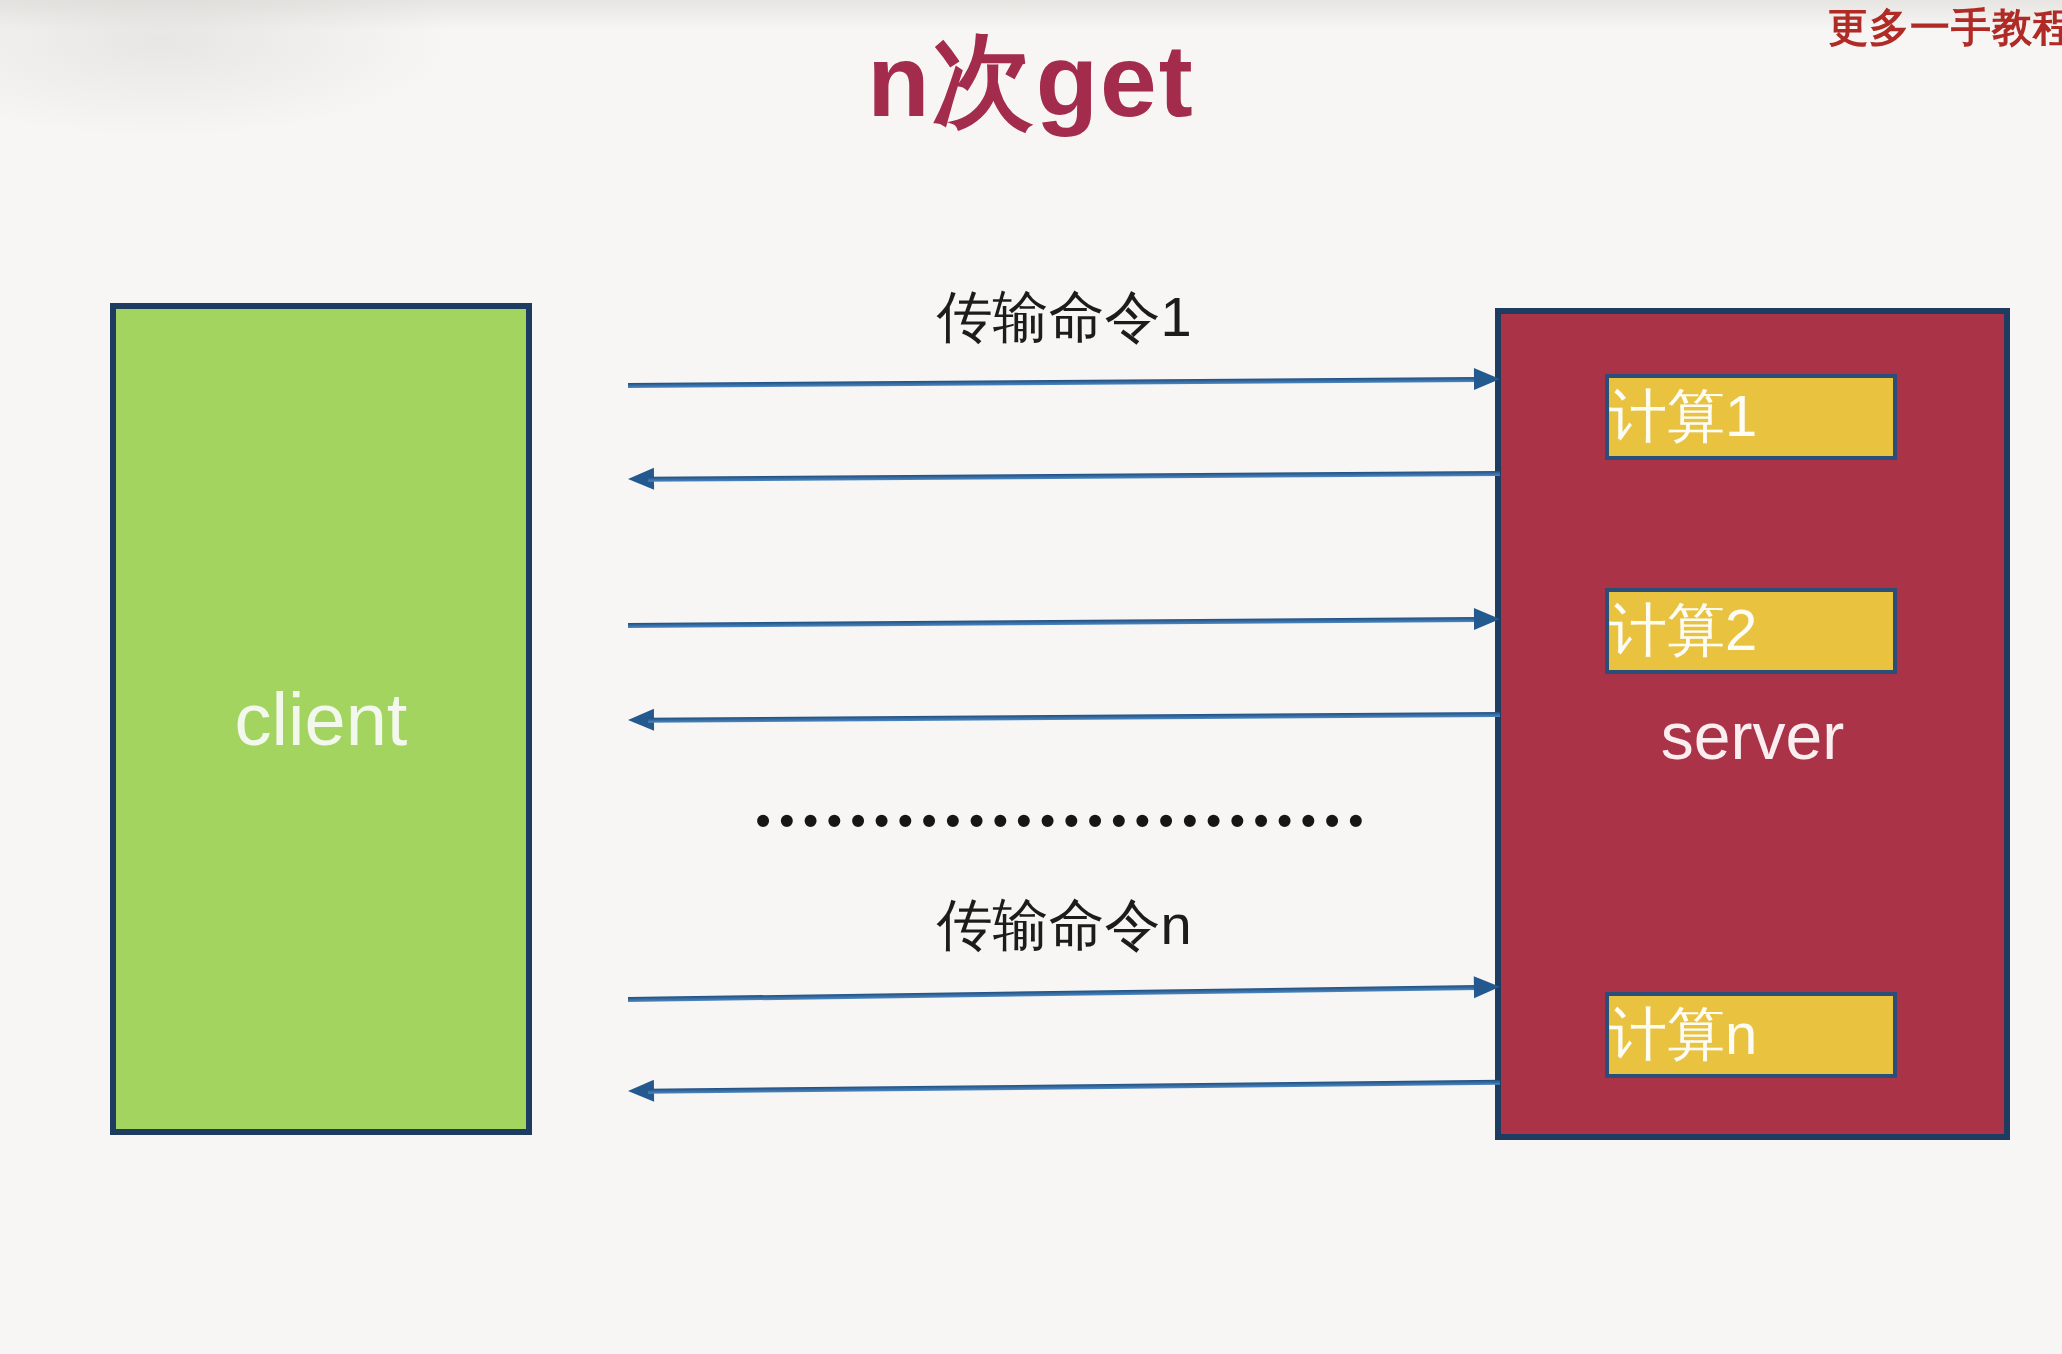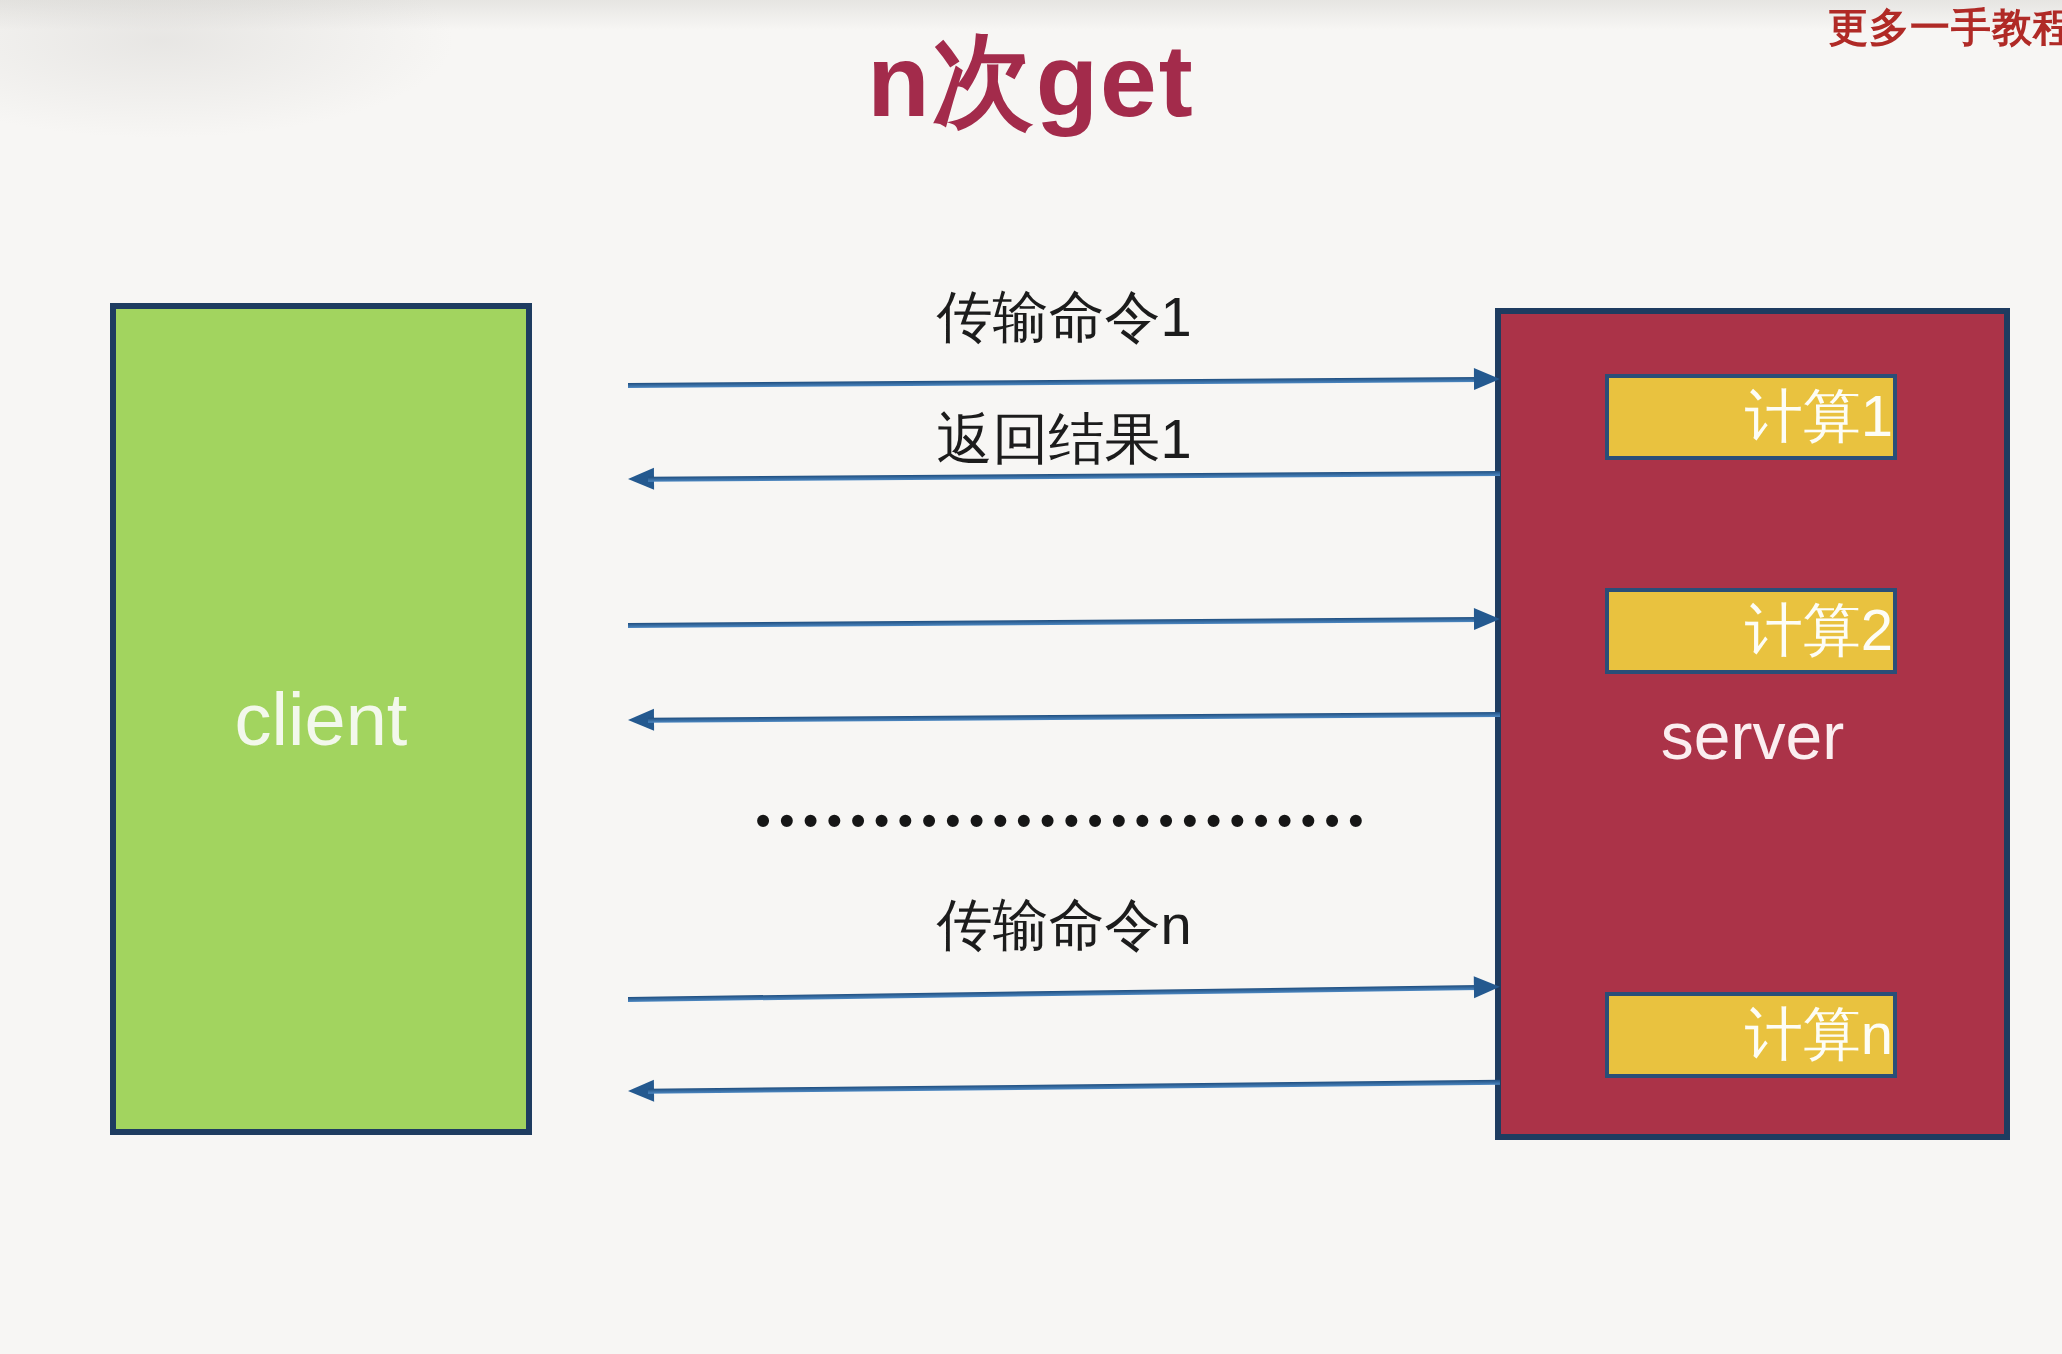--- a/index.html
+++ b/index.html
@@ -39,21 +39,21 @@
   }
   .client-box span{ font-size:74px; color:var(--box-text); }
   .server-box{
     position:absolute; left:1495px; top:308px; width:515px; height:832px;
     background:var(--server-crimson); border:6px solid var(--border-navy);
     box-sizing:border-box;
   }
   .task{
     position:absolute; left:104px; width:292px; height:86px;
     background:var(--task-yellow); border:4px solid #2a4e78; box-sizing:border-box;
-    display:flex; align-items:center; justify-content:flex-end;
+    display:flex; align-items:center; justify-content:flex-start;
   }
   .task span{ font-size:58px; color:#fdfdf6; }
   .task1{ top:60px; }
   .task2{ top:274px; }
   .taskn{ top:678px; }
   .server-label{
     position:absolute; left:0; top:384px; width:100%; text-align:center;
     font-size:66px; color:#fbeef0;
   }
   .msg-label{
@@ -106,21 +106,20 @@
     <div class="task taskn">
       <span>计算n</span>
     </div>
   </div>
 
   <div class="msg-label" style="top:280px">传输命令1</div>
   <div class="arrow right" style="top:374px; transform:rotate(-0.4deg)">
     <i class="line"></i>
     <i class="head"></i>
   </div>
-  <div class="msg-label" style="top:402px">返回结果1</div>
   <div class="arrow left" style="top:468px; transform:rotate(-0.4deg)">
     <i class="head"></i>
     <i class="line"></i>
   </div>
 
   <div class="arrow right" style="top:614px; transform:rotate(-0.4deg)">
     <i class="line"></i>
     <i class="head"></i>
   </div>
   <div class="arrow left" style="top:709px; transform:rotate(-0.4deg)">

